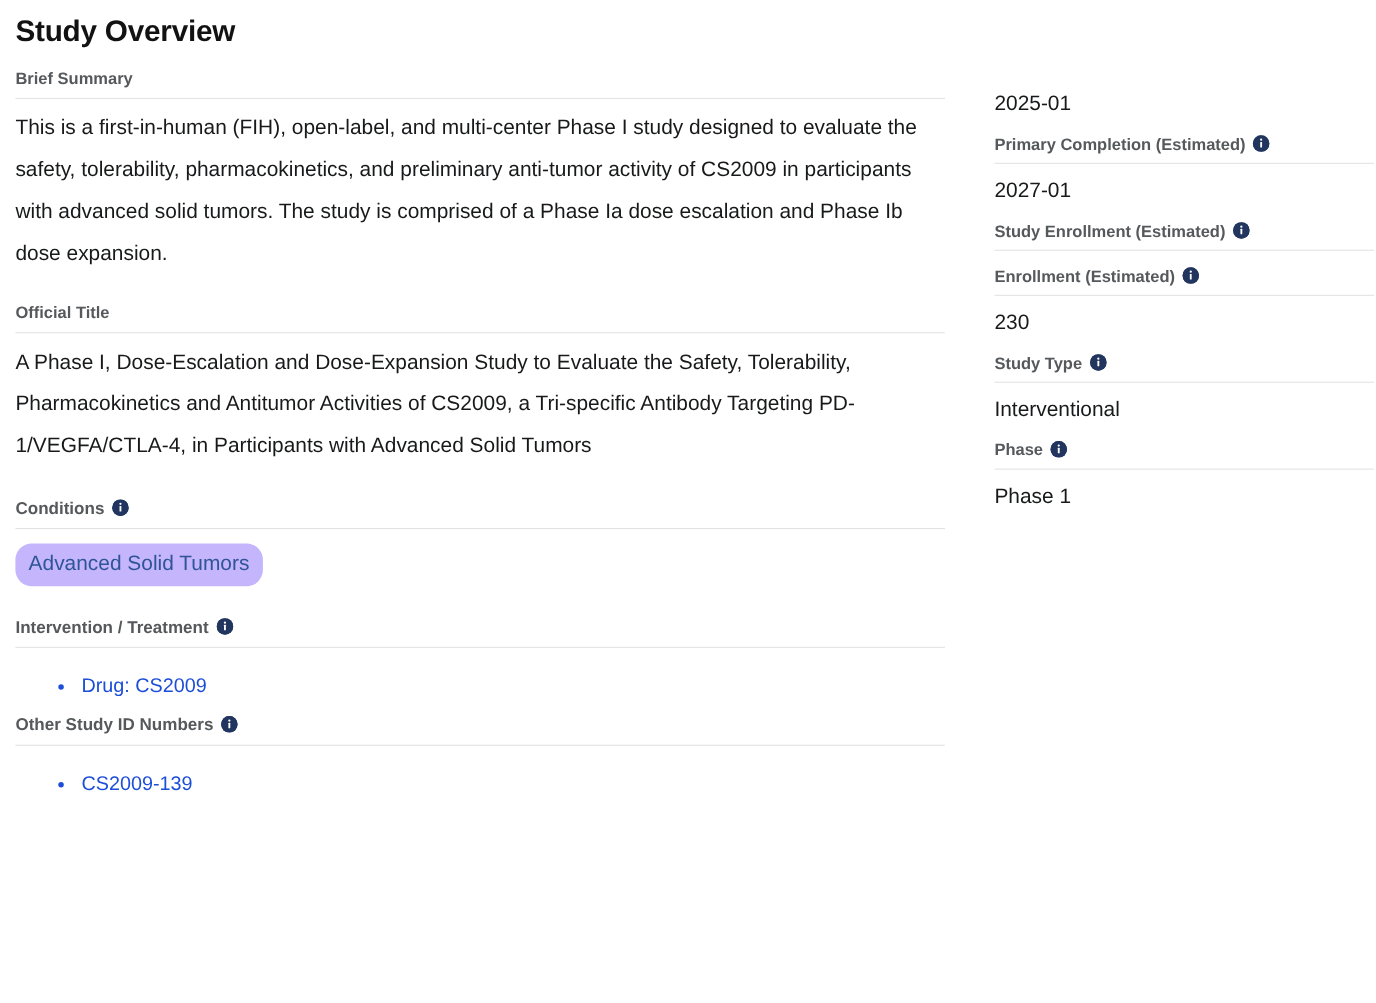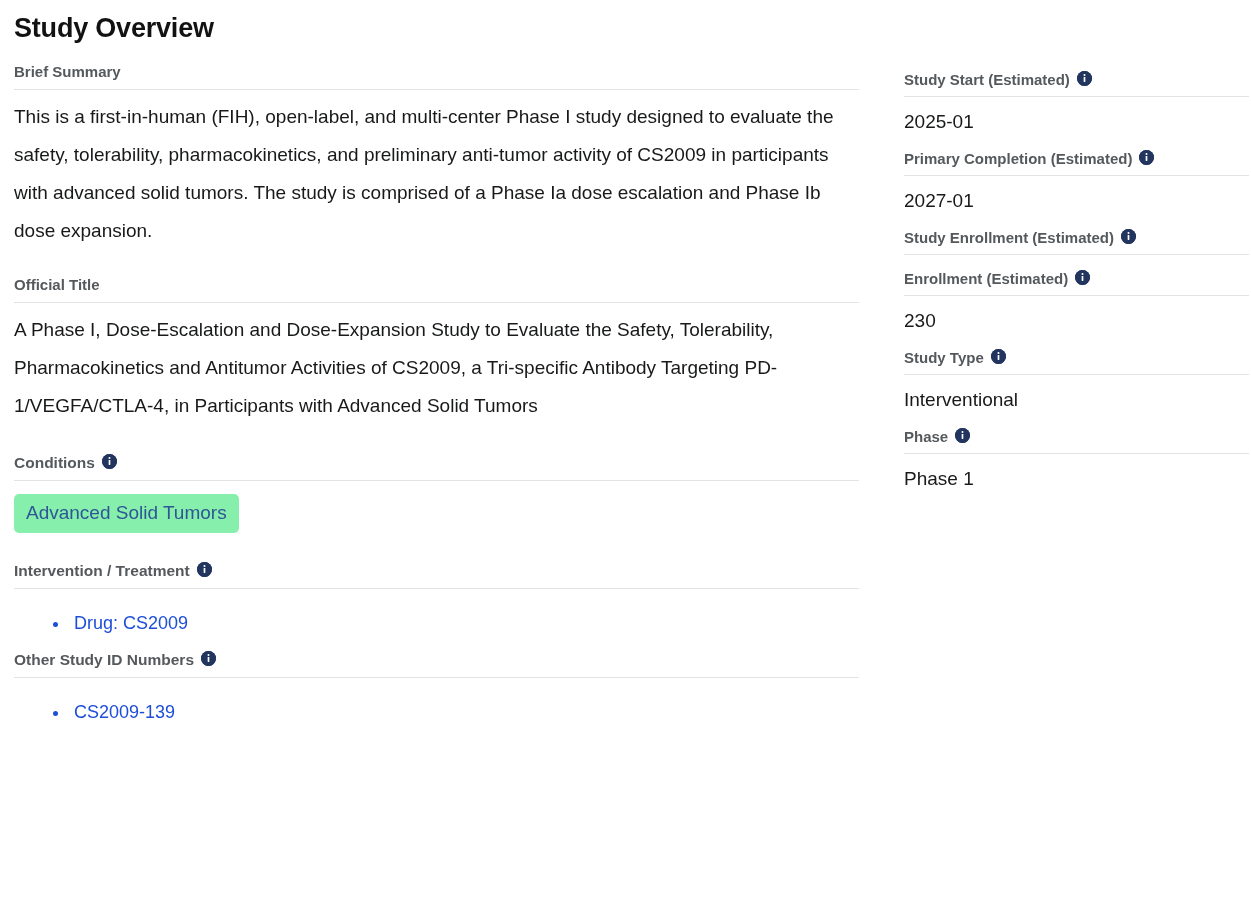--- a/index.html
+++ b/index.html
@@ -102,26 +102,26 @@
   .info-icon svg { display: block; }
 
   
   .badge-row {
     padding-top: 13px;
     display: flex;
     flex-wrap: wrap;
     gap: 8px;
   }
   .badge {
-    background: #86efac;
+    background: #c4b5fd;
     color: #2f5596;
     font-size: 19px;
     line-height: 24px;
     padding: 7px 12px 8px 12px;
-    border-radius: 5px;
+    border-radius: 15px;
     display: inline-block;
     white-space: nowrap;
   }
 
   
   ul.bullets {
     margin: 0;
     padding: 20px 0 0 56px;
     list-style: disc;
   }
@@ -220,30 +220,20 @@
         <ul class="bullets">
           <li>CS2009-139</li>
         </ul>
       </div>
 
     </div>
 
     <div class="col-right">
 
       <div class="field">
-        <div class="sec-head">
-          <span>Study Start (Estimated)</span>
-          <span class="info-icon">
-            <svg width="15" height="15" viewBox="0 0 16 16" aria-hidden="true">
-              <circle cx="8" cy="8" r="8" fill="#21355e"></circle>
-              <rect x="7.1" y="6.4" width="1.8" height="5.4" rx="0.5" fill="#ffffff"></rect>
-              <circle cx="8" cy="4.3" r="1.1" fill="#ffffff"></circle>
-            </svg>
-          </span>
-        </div>
         <div class="val">2025-01</div>
       </div>
 
       <div class="field">
         <div class="sec-head">
           <span>Primary Completion (Estimated)</span>
           <span class="info-icon">
             <svg width="15" height="15" viewBox="0 0 16 16" aria-hidden="true">
               <circle cx="8" cy="8" r="8" fill="#21355e"></circle>
               <rect x="7.1" y="6.4" width="1.8" height="5.4" rx="0.5" fill="#ffffff"></rect>

